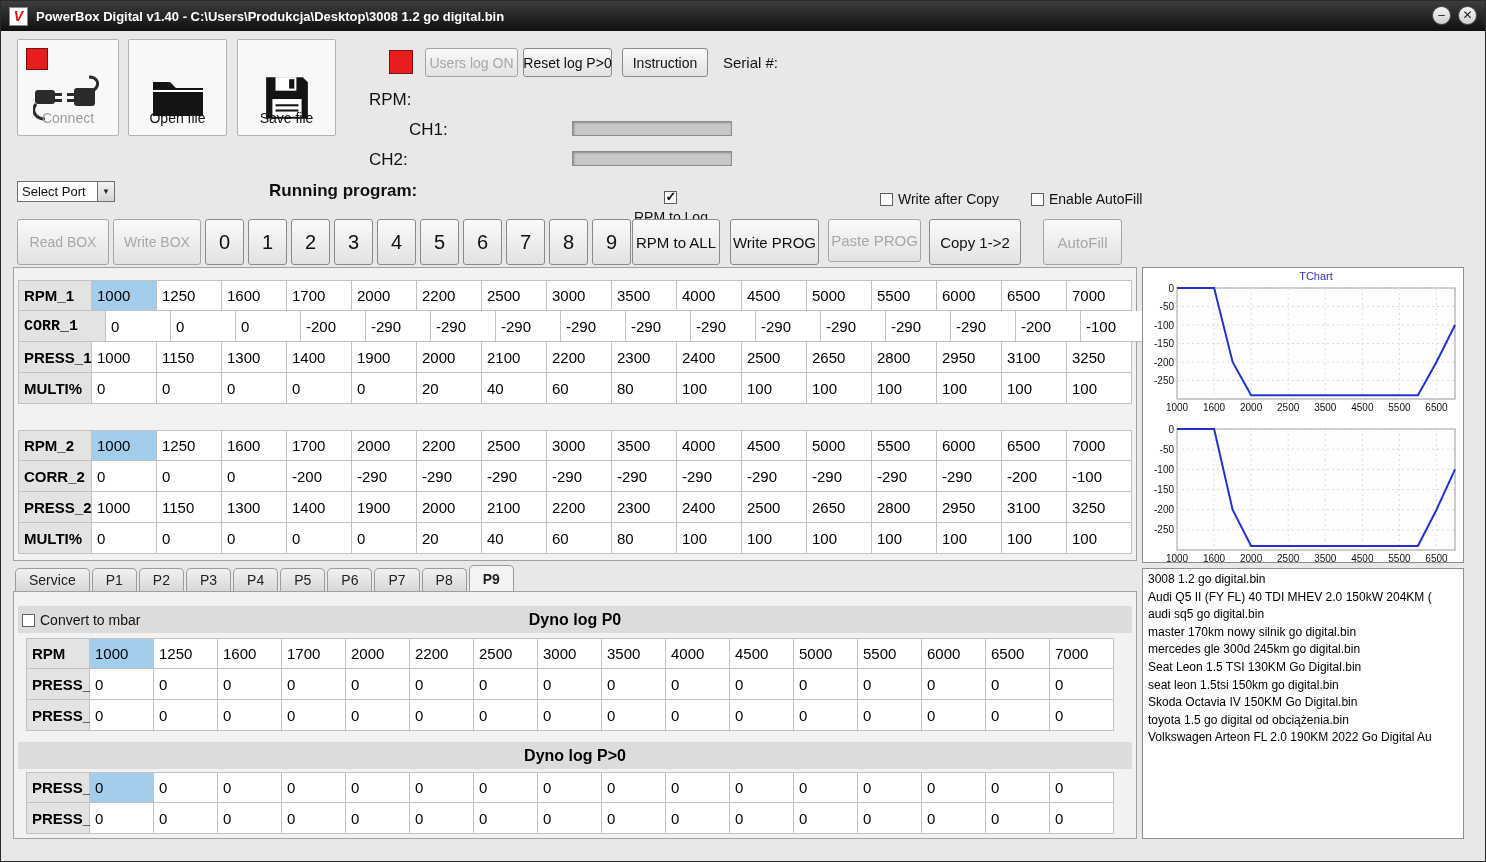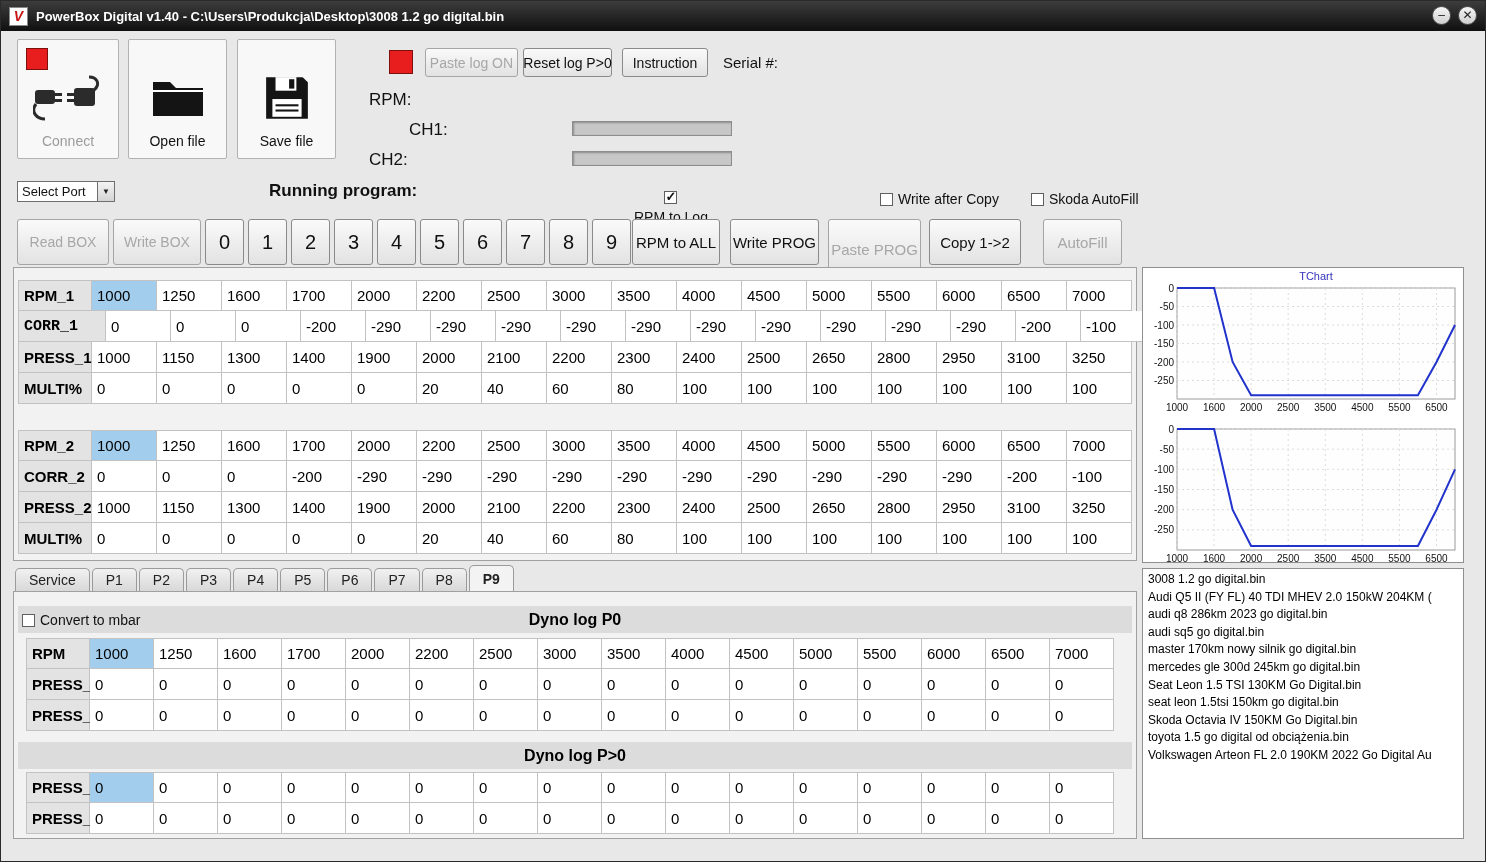--- a/index.html
+++ b/index.html
@@ -19,21 +19,21 @@
 
   
   .btn{display:flex;align-items:center;justify-content:center;
        background:linear-gradient(180deg,#fafafa,#e2e2e2);border:1px solid #8a8a8a;border-radius:3px;
        font-size:14px;color:#101010;cursor:pointer;white-space:nowrap;}
   .btn.disabled{color:#a7a7a7;border-color:#a5a5a5;cursor:default;}
   .digit{width:39px;height:46px;font-size:20px;}
   .digits{position:absolute;display:flex;gap:4px;}
 
   
-  .bigbtn{position:absolute;top:38px;height:120px;background:#f8f8f8;border:1px solid #b2b2b2;border-radius:2px;cursor:pointer;}
+  .bigbtn{position:absolute;top:38px;height:97px;background:#f8f8f8;border:1px solid #b2b2b2;border-radius:2px;cursor:pointer;}
   .biglabel{position:absolute;bottom:9px;width:100%;text-align:center;font-size:14px;color:#111;}
   .biglabel.dim{color:#9b9b9b;}
   .bigicon{position:absolute;left:50%;top:58px;transform:translate(-50%,-50%);}
 
   .led{position:absolute;width:22px;height:22px;background:#e81d1d;border:1px solid #7d0f0f;}
 
   .lbl{position:absolute;font-size:17px;color:#111;white-space:nowrap;}
   .lbl.small{font-size:15px;}
   .lbl.bold{font-weight:bold;}
 
@@ -131,21 +131,21 @@
       <rect x="12" y="3" width="20" height="13" fill="#fff"></rect>
       <rect x="25" y="5" width="5" height="9" fill="#141414"></rect>
       <rect x="9" y="24" width="28" height="17" fill="#fff"></rect>
       <line x1="12" y1="30" x2="34" y2="30" stroke="#141414" stroke-width="2"></line>
       <line x1="12" y1="35" x2="34" y2="35" stroke="#141414" stroke-width="2"></line>
     </svg>
     <div class="biglabel">Save file</div>
   </div>
 
   <div class="led" style="left:388px;top:49px;width:24px;height:24px;"></div>
-  <div class="btn disabled" style="position:absolute;left:424px;top:47px;width:93px;height:29px;">Paste log ON</div>
+  <div class="btn disabled" style="position:absolute;left:424px;top:47px;width:93px;height:29px;">Users log ON</div>
   <div class="btn" style="position:absolute;left:522px;top:47px;width:89px;height:29px;">Reset log P&gt;0</div>
   <div class="btn" style="position:absolute;left:621px;top:47px;width:86px;height:29px;">Instruction</div>
   <div class="lbl small" style="left:722px;top:53px;">Serial #:</div>
 
   <div class="lbl" style="left:368px;top:89px;">RPM:</div>
   <div class="lbl" style="left:368px;top:119px;margin-left:40px;">CH1:</div>
   <div class="lbl" style="left:368px;top:149px;">CH2:</div>
   <div class="pbar" style="left:571px;top:120px;"></div>
   <div class="pbar" style="left:571px;top:150px;"></div>
 
@@ -158,41 +158,41 @@
   <div class="cb" style="left:633px;top:190px;flex-direction:column;">
     <span class="box checked"></span>
     <span>RPM to Log</span>
   </div>
   <div class="cb" style="left:879px;top:190px;">
     <span class="box"></span>
     <span>Write after Copy</span>
   </div>
   <div class="cb" style="left:1030px;top:190px;">
     <span class="box"></span>
-    <span>Skoda AutoFill</span>
+    <span>Enable AutoFill</span>
   </div>
 
 
   <div class="btn disabled" style="position:absolute;left:16px;top:218px;width:92px;height:46px;">Read BOX</div>
   <div class="btn disabled" style="position:absolute;left:112px;top:218px;width:88px;height:46px;">Write BOX</div>
   <div class="digits" style="left:204px;top:218px;">
       <div class="btn digit">0</div>
       <div class="btn digit">1</div>
       <div class="btn digit">2</div>
       <div class="btn digit">3</div>
       <div class="btn digit">4</div>
       <div class="btn digit">5</div>
       <div class="btn digit">6</div>
       <div class="btn digit">7</div>
       <div class="btn digit">8</div>
       <div class="btn digit">9</div>
     </div>
   <div class="btn" style="position:absolute;left:631px;top:218px;width:88px;height:46px;font-size:15px;">RPM to ALL</div>
   <div class="btn" style="position:absolute;left:729px;top:218px;width:89px;height:46px;font-size:15px;">Write PROG</div>
-  <div class="btn disabled" style="position:absolute;left:827px;top:218px;width:93px;height:60px;font-size:15px;">Paste PROG</div>
+  <div class="btn disabled" style="position:absolute;left:827px;top:218px;width:93px;height:43px;font-size:15px;">Paste PROG</div>
   <div class="btn" style="position:absolute;left:928px;top:218px;width:92px;height:46px;font-size:15px;">Copy 1-&gt;2</div>
   <div class="btn disabled" style="position:absolute;left:1042px;top:218px;width:79px;height:46px;font-size:15px;">AutoFill</div>
 
   <div class="tablespanel">
     <div class="gridtable" style="left:4px;top:12px;">
         <div class="trow">
           <div class="tcell label" style="width: 74px;">RPM_1</div>
           <div class="tcell hl" style="width: 65px;">1000</div>
           <div class="tcell" style="width: 65px;">1250</div>
           <div class="tcell" style="width: 65px;">1600</div>
@@ -537,21 +537,20 @@
         <text x="256.4" y="143" text-anchor="middle" font-size="10" fill="#111" font-family="Liberation Sans, sans-serif">5500</text>
         <line x1="293.46666666666664" y1="10" x2="293.46666666666664" y2="131" stroke="#dcdcdc" stroke-dasharray="2,3"></line>
         <text x="293.46666666666664" y="143" text-anchor="middle" font-size="10" fill="#111" font-family="Liberation Sans, sans-serif">6500</text>
         <polyline points="34.0,10.0 52.5,10.0 71.1,10.0 89.6,90.7 108.1,127.0 126.7,127.0 145.2,127.0 163.7,127.0 182.3,127.0 200.8,127.0 219.3,127.0 237.9,127.0 256.4,127.0 274.9,127.0 293.5,90.7 312.0,50.3" fill="none" stroke="#2233cc" stroke-width="2"></polyline>
       </svg>
   </div>
 
   <div class="files">
       <div class="fitem">3008 1.2 go digital.bin</div>
       <div class="fitem">Audi Q5 II (FY FL) 40 TDI MHEV 2.0 150kW 204KM (</div>
-      <div class="fitem">audi q8 286km 2023 go digital.bin</div>
       <div class="fitem">audi sq5 go digital.bin</div>
       <div class="fitem">master 170km nowy silnik go digital.bin</div>
       <div class="fitem">mercedes gle 300d 245km go digital.bin</div>
       <div class="fitem">Seat Leon 1.5 TSI 130KM Go Digital.bin</div>
       <div class="fitem">seat leon 1.5tsi 150km go digital.bin</div>
       <div class="fitem">Skoda Octavia IV 150KM Go Digital.bin</div>
       <div class="fitem">toyota 1.5 go digital od obciążenia.bin</div>
       <div class="fitem">Volkswagen Arteon FL 2.0 190KM 2022 Go Digital Au</div>
     </div>
 

